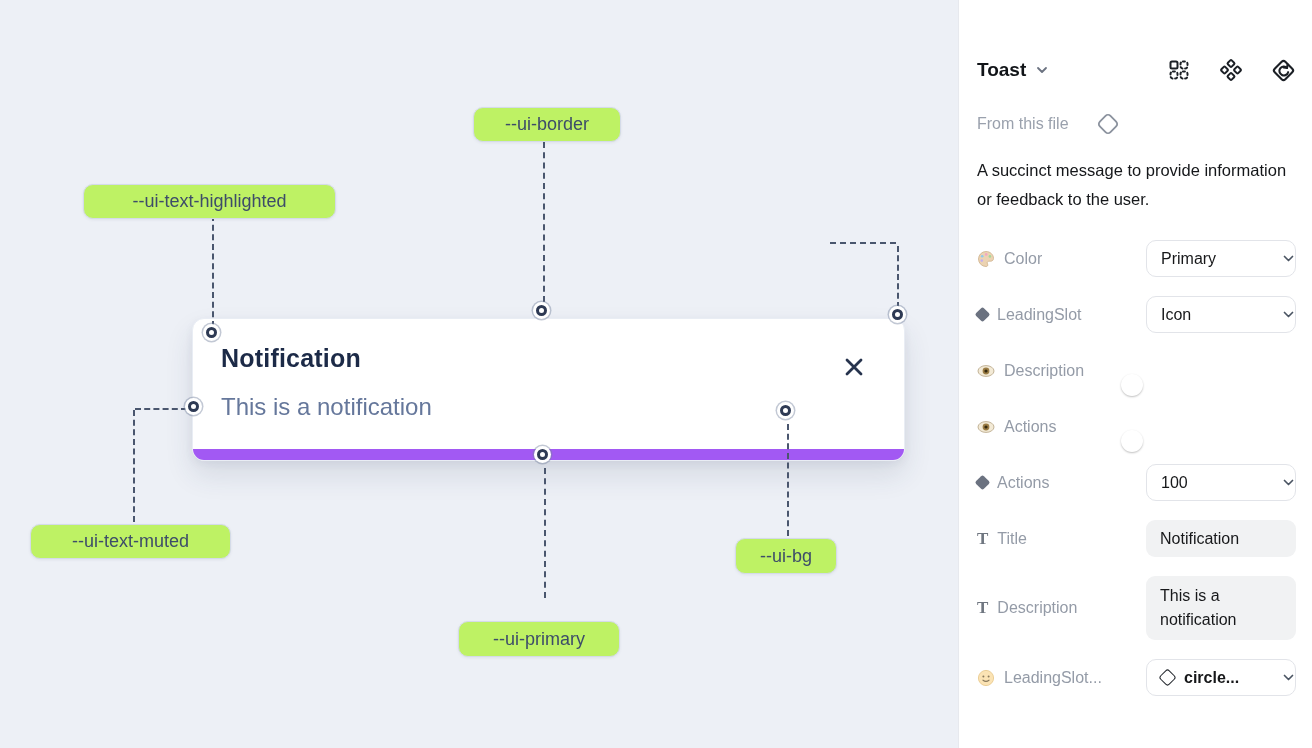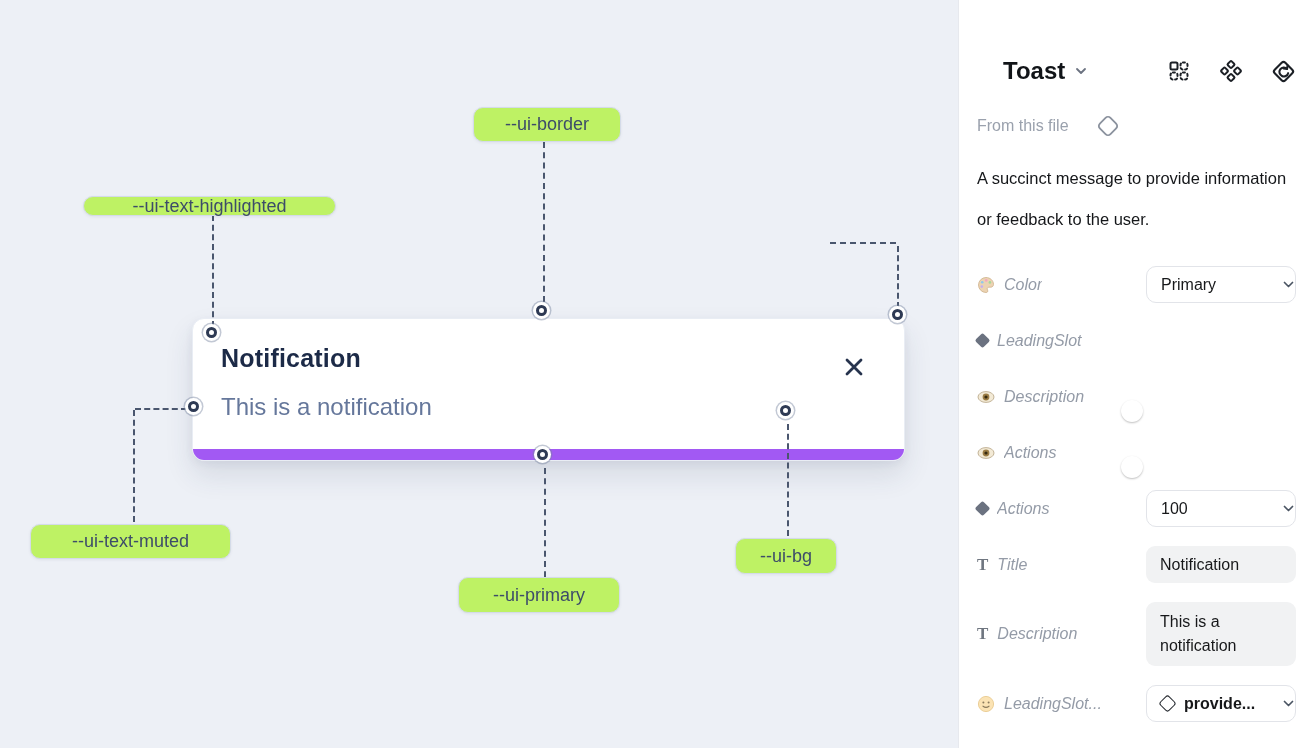--- a/index.html
+++ b/index.html
@@ -29,33 +29,33 @@
   .dash-h { position:absolute; height:0; border-top:2px dashed #4a566e; z-index:2; }
   .anchor {
     position:absolute; width:11px; height:11px; background:#fff;
     border:3px solid #2e3a54; border-radius:50%; z-index:6;
     box-shadow:0 0 0 3px #ffffff, 0 0 0 4.5px rgba(120,134,160,.45);
   }
 
   
   .panel { width:354px; height:748px; background:#ffffff; border-left:1px solid #e7e9ee; padding:57px 16px 0 18px; }
   .panel-header { display:flex; align-items:center; }
-  .panel-title { font-size:24px; font-weight:700; color:#111418;margin-left:26px; }
+  .panel-title { font-size:19px; font-weight:700; color:#111418; }
   .title-chevron { margin-left:10px; display:flex; }
   .header-icons { margin-left:auto; display:flex; align-items:center; gap:26px; }
   .hicon { width:26px; height:26px; display:flex; align-items:center; justify-content:center; cursor:pointer; }
 
   .source-row { display:flex; align-items:center; margin-top:26px; gap:24px; }
   .source-label { font-size:16px; color:#9aa1ad; }
-  .panel-desc { margin-top:17px; font-size:16.5px; line-height:41px; color:#15171a; max-width:322px; }
+  .panel-desc { margin-top:17px; font-size:16.5px; line-height:29px; color:#15171a; max-width:322px; }
 
   .rows { margin-top:26px; display:flex; flex-direction:column; gap:19px; }
   .prop-row { display:flex; align-items:center; min-height:37px; }
   .prop-label { display:flex; align-items:center; gap:9px; flex:1; font-size:16px; color:#949ba7; min-width:0; }
-  .prop-label .txt { white-space:nowrap; overflow:hidden; text-overflow:ellipsis;font-style:italic; }
+  .prop-label .txt { white-space:nowrap; overflow:hidden; text-overflow:ellipsis; }
 
   .diamond-filled { width:11px; height:11px; background:#6b7280; transform:rotate(45deg); border-radius:2px; flex:0 0 auto; }
   .t-glyph { font-family:"Liberation Serif", serif; font-weight:700; font-size:17px; color:#6f7680; flex:0 0 auto; }
 
   .control { width:150px; flex:0 0 150px; }
   .dropdown {
     height:37px; background:#fff; border:1px solid #e2e4e9; border-radius:10px;
     display:flex; align-items:center; padding:0 1px 0 14px; cursor:pointer;
     font-size:16px; font-weight:500; color:#17181a;
   }
@@ -93,23 +93,23 @@
       <div class="toast-desc">This is a notification</div>
       <div class="toast-close">
         <svg width="24" height="24" viewBox="0 0 24 24">
             <path d="M5 5 L19 19 M19 5 L5 19" stroke="#26334d" stroke-width="2.8" stroke-linecap="round"></path>
           </svg>
       </div>
       <div class="toast-bar"></div>
     </div>
 
     <div class="pill" style="left:473px; top:107px; width:148px; height:35px;">--ui-border</div>
-    <div class="pill" style="left:83px;  top:196px; width:253px; height:20px;">--ui-text-highlighted</div>
+    <div class="pill" style="left:83px;  top:184px; width:253px; height:35px;">--ui-text-highlighted</div>
     <div class="pill" style="left:30px;  top:524px; width:201px; height:35px;">--ui-text-muted</div>
-    <div class="pill" style="left:458px; top:577px; width:162px; height:36px;">--ui-primary</div>
+    <div class="pill" style="left:458px; top:621px; width:162px; height:36px;">--ui-primary</div>
     <div class="pill" style="left:735px; top:538px; width:102px; height:36px;">--ui-bg</div>
 
     <div class="anchor" style="left:206px; top:327px;"></div>
     <div class="anchor" style="left:536px; top:305px;"></div>
     <div class="anchor" style="left:892px; top:309px;"></div>
     <div class="anchor" style="left:188px; top:401px;"></div>
     <div class="anchor" style="left:537px; top:449px;"></div>
     <div class="anchor" style="left:780px; top:405px;"></div>
   </div>
 
@@ -185,20 +185,30 @@
               </span>
           </span>
         </span>
       </div>
 
       <div class="prop-row">
         <span class="prop-label">
           <span class="diamond-filled"></span>
           <span class="txt">LeadingSlot</span>
         </span>
+        <span class="control">
+          <span class="dropdown">
+            <span class="val">Icon</span>
+            <span>
+                <svg width="11" height="7" viewBox="0 0 11 7">
+                  <polyline points="1.5,1.5 5.5,5.5 9.5,1.5" fill="none" stroke="#4b5563" stroke-width="1.7" stroke-linecap="round" stroke-linejoin="round"></polyline>
+                </svg>
+              </span>
+          </span>
+        </span>
       </div>
 
       <div class="prop-row">
         <span class="prop-label">
           <span>
             <svg width="18" height="18" viewBox="0 0 18 18">
               <ellipse cx="9" cy="9" rx="8" ry="5.4" fill="#f3ead6" stroke="#bcab8d" stroke-width=".9"></ellipse>
               <circle cx="9" cy="9" r="3.4" fill="#9b7c44"></circle>
               <circle cx="9" cy="9" r="1.6" fill="#35290f"></circle>
             </svg>
@@ -271,21 +281,21 @@
               <circle cx="6.4" cy="7.4" r="1" fill="#8a7a5c"></circle>
               <circle cx="11.6" cy="7.4" r="1" fill="#8a7a5c"></circle>
               <path d="M6 11.2 q3 2.4 6 0" fill="none" stroke="#8a7a5c" stroke-width="1.1" stroke-linecap="round"></path>
             </svg>
           </span>
           <span class="txt">LeadingSlot...</span>
         </span>
         <span class="control">
           <span class="dropdown icon-dd">
             <span class="diamond-outline"></span>
-            <span class="val">provide...</span>
+            <span class="val">circle...</span>
             <span>
                 <svg width="11" height="7" viewBox="0 0 11 7">
                   <polyline points="1.5,1.5 5.5,5.5 9.5,1.5" fill="none" stroke="#4b5563" stroke-width="1.7" stroke-linecap="round" stroke-linejoin="round"></polyline>
                 </svg>
               </span>
           </span>
         </span>
       </div>
 
     </div>

